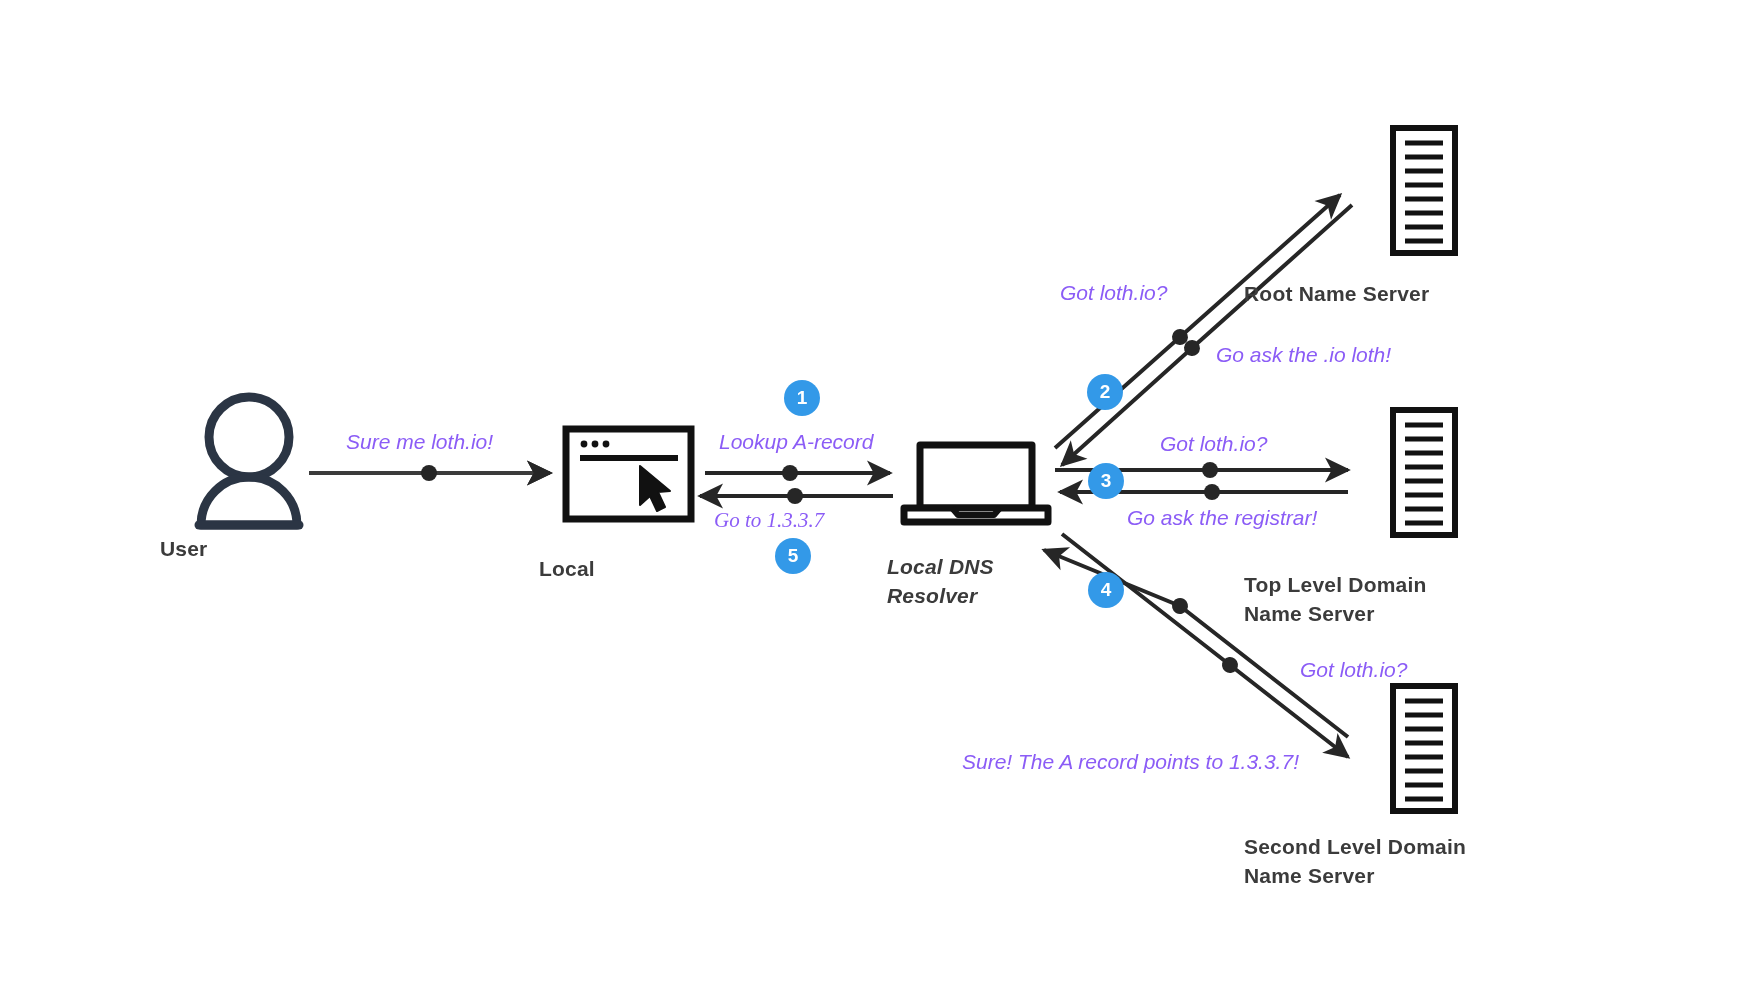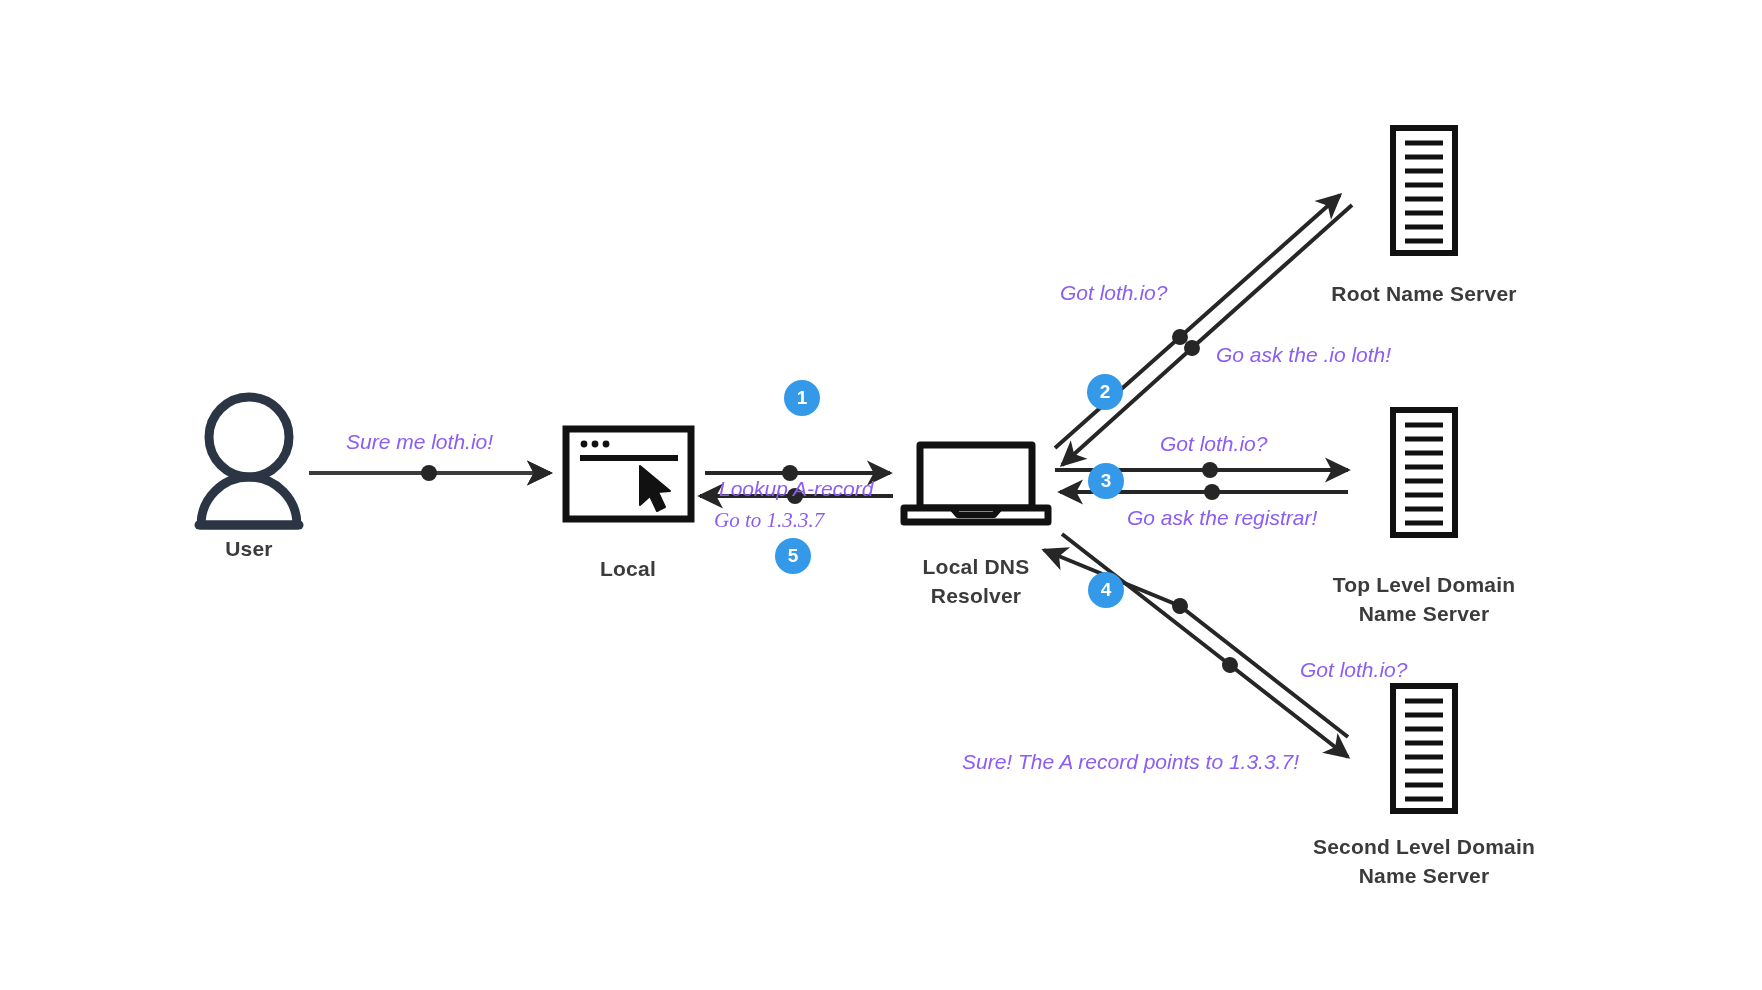--- a/index.html
+++ b/index.html
@@ -25,21 +25,21 @@
     left: 0;
     top: 0;
     width: 1762px;
     height: 990px;
   }
   .node-label {
     position: absolute;
     font-weight: bold;
     font-size: 21px;
     color: #3b3b3b;
-    text-align: center;
+    text-align: left;
     letter-spacing: 0.2px;
     line-height: 1.38;
     white-space: pre-line;
     user-select: none;
   }
   .edge-label {
     position: absolute;
     font-style: italic;
     font-size: 21px;
     color: #8b5cf6;
@@ -152,34 +152,34 @@
 
     <polyline points="1062,534 1230,665 1348,757" fill="none" stroke="#262626" stroke-width="4" marker-mid="url(#midDot)" marker-end="url(#arrowFilled)"></polyline>
 
     <polyline points="1348,737 1180,606 1044,550" fill="none" stroke="#262626" stroke-width="4" marker-mid="url(#midDot)" marker-end="url(#arrowFilled)"></polyline>
   </svg>
 
   <div class="node-label" style="left:160px; top:535px; width:178px;">User</div>
 
   <div class="node-label" style="left:539px; top:555px; width:178px;">Local</div>
 
-  <div class="node-label" style="left:887px; top:553px; width:178px;">Local DNS
+  <div class="node-label" style="left:887px; top:553px; width:178px;font-style:italic;">Local DNS
 Resolver</div>
 
   <div class="node-label" style="left:1244px; top:280px; width:360px;">Root Name Server</div>
 
   <div class="node-label" style="left:1244px; top:571px; width:360px;">Top Level Domain
 Name Server</div>
 
   <div class="node-label" style="left:1244px; top:833px; width:360px;">Second Level Domain
 Name Server</div>
 
   <div class="edge-label" style="left:346px; top:430px;">Sure me loth.io!</div>
 
-  <div class="edge-label" style="left:719px; top:430px;margin-top:47px;">Lookup A-record</div>
+  <div class="edge-label" style="left:719px; top:430px;">Lookup A-record</div>
 
   <div class="edge-label" style="left:714px; top:508px;font-family:Liberation Serif, serif;">Go to 1.3.3.7</div>
 
   <div class="edge-label" style="left:1060px; top:281px;">Got loth.io?</div>
 
   <div class="edge-label" style="left:1216px; top:343px;">Go ask the .io loth!</div>
 
   <div class="edge-label" style="left:1160px; top:432px;">Got loth.io?</div>
 
   <div class="edge-label" style="left:1127px; top:506px;">Go ask the registrar!</div>

